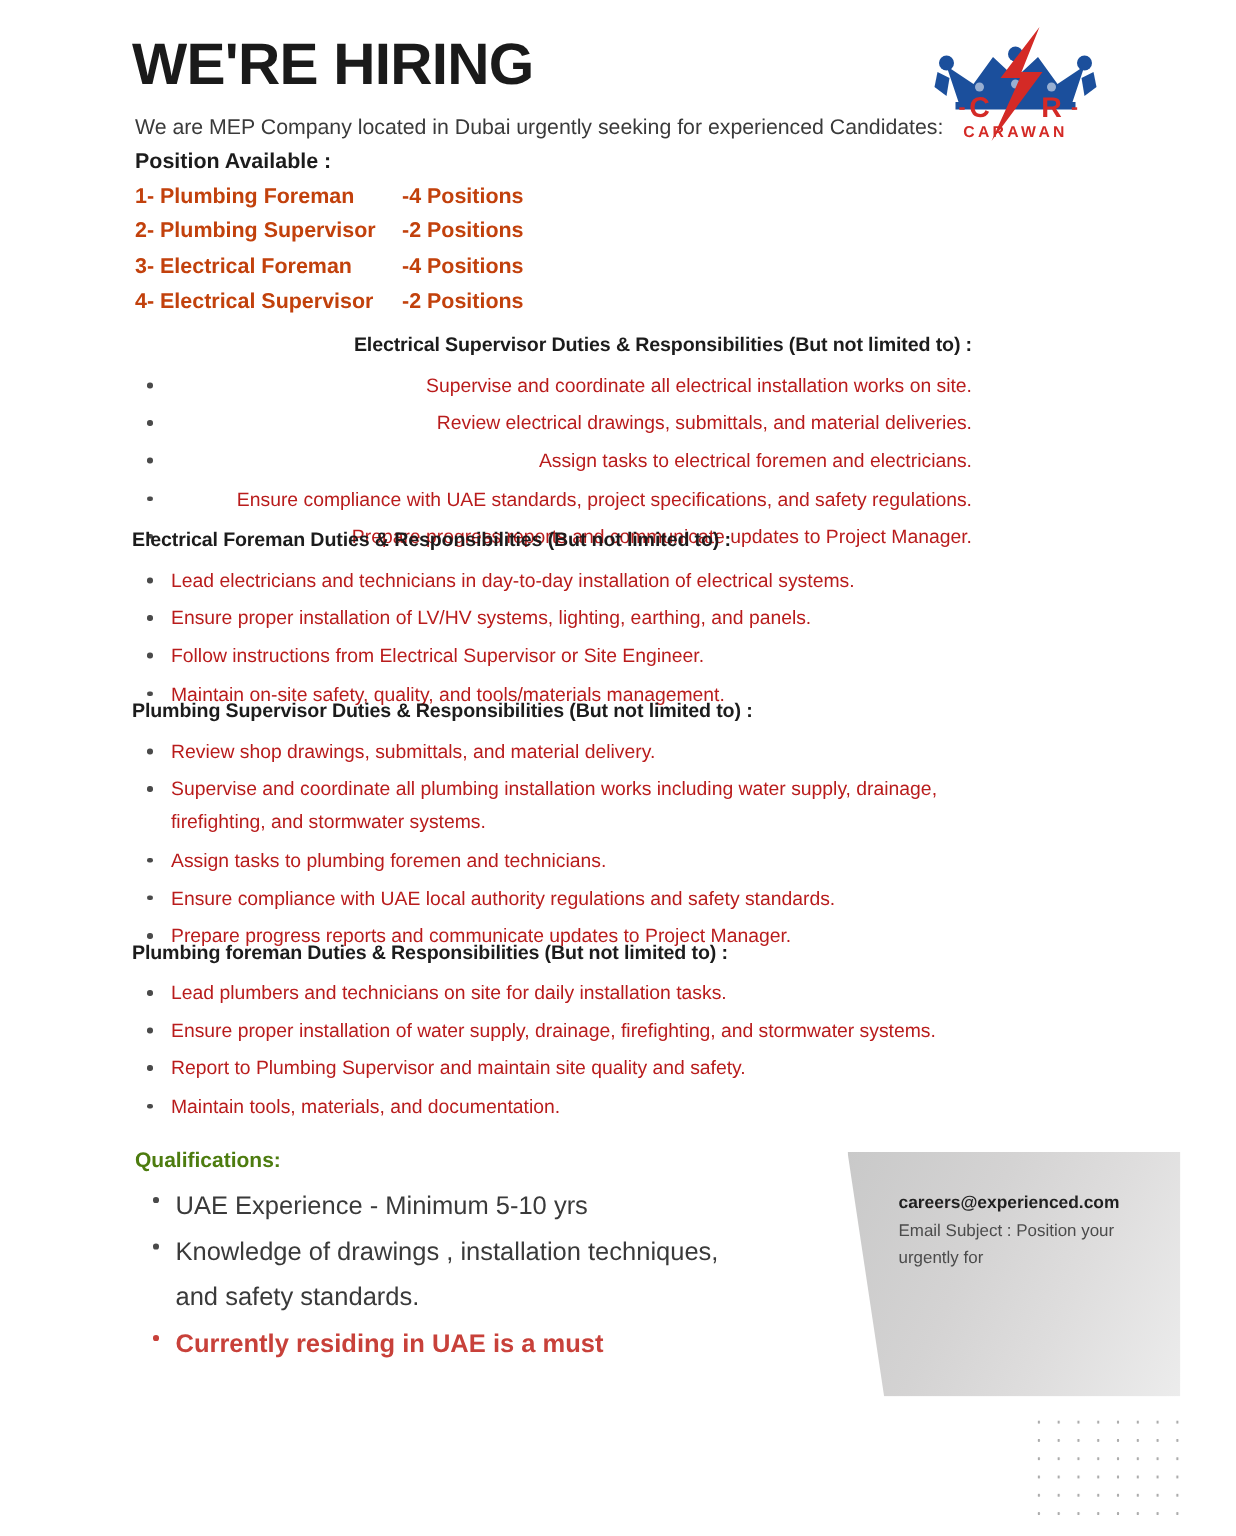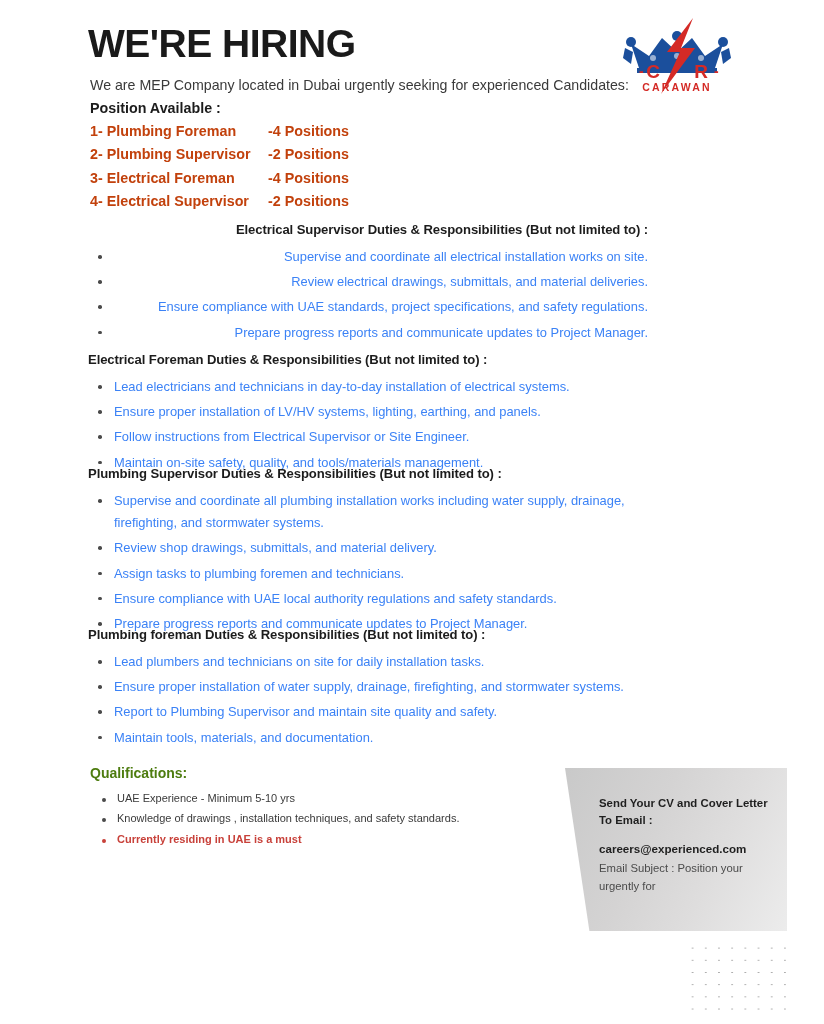--- a/index.html
+++ b/index.html
@@ -96,21 +96,21 @@
   }
   ul.bullets {
     margin: 0;
     padding: 0;
     list-style: none;
   }
   ul.bullets li {
     position: relative;
     padding-left: 26px;
     font-size: 12.9px;
-    color: #3b82f6;
+    color: #b91c1c;
     line-height: 1.72;
     margin-bottom: 3px;
   }
   ul.bullets li::before {
     content: "";
     position: absolute;
     left: 10px;
     top: 9px;
     width: 3.6px;
     height: 3.6px;
@@ -132,21 +132,21 @@
     margin-bottom: 8px;
   }
   ul.qual-list {
     margin: 0;
     padding: 0;
     list-style: none;
   }
   ul.qual-list li {
     position: relative;
     padding-left: 27px;
-    font-size: 11px;
+    font-size: 17px;
     color: #3a3a3a;
     line-height: 1.76;
     margin-bottom: 1px;
   }
   ul.qual-list li::before {
     content: "";
     position: absolute;
     left: 12px;
     top: 9px;
     width: 3.8px;
@@ -269,40 +269,41 @@
       <span class="pos-name">4- Electrical Supervisor</span>
       <span class="pos-count">-2 Positions</span>
     </div>
   </div>
 
   <div class="section" style="top:222px;text-align:right;">
     <div class="sec-title">Electrical Supervisor Duties &amp; Responsibilities (But not limited to) :</div>
     <ul class="bullets">
       <li>Supervise and coordinate all electrical installation works on site.</li>
       <li>Review electrical drawings, submittals, and material deliveries.</li>
+      <li>Assign tasks to electrical foremen and electricians.</li>
       <li>Ensure compliance with UAE standards, project specifications, and safety regulations.</li>
       <li>Prepare progress reports and communicate updates to Project Manager.</li>
     </ul>
   </div>
 
   <div class="section" style="top:352px;">
     <div class="sec-title">Electrical Foreman Duties &amp; Responsibilities (But not limited to) :</div>
     <ul class="bullets">
       <li>Lead electricians and technicians in day-to-day installation of electrical systems.</li>
       <li>Ensure proper installation of LV/HV systems, lighting, earthing, and panels.</li>
       <li>Follow instructions from Electrical Supervisor or Site Engineer.</li>
       <li>Maintain on-site safety, quality, and tools/materials management.</li>
     </ul>
   </div>
 
   <div class="section" style="top:466px;">
     <div class="sec-title">Plumbing Supervisor Duties &amp; Responsibilities (But not limited to) :</div>
     <ul class="bullets">
+      <li>Review shop drawings, submittals, and material delivery.</li>
       <li>Supervise and coordinate all plumbing installation works including water supply, drainage, firefighting, and stormwater systems.</li>
-      <li>Review shop drawings, submittals, and material delivery.</li>
       <li>Assign tasks to plumbing foremen and technicians.</li>
       <li>Ensure compliance with UAE local authority regulations and safety standards.</li>
       <li>Prepare progress reports and communicate updates to Project Manager.</li>
     </ul>
   </div>
 
   <div class="section" style="top:627px;">
     <div class="sec-title">Plumbing foreman Duties &amp; Responsibilities (But not limited to) :</div>
     <ul class="bullets">
       <li>Lead plumbers and technicians on site for daily installation tasks.</li>
@@ -316,20 +317,19 @@
     <div class="qual-title">Qualifications:</div>
     <ul class="qual-list">
       <li>UAE Experience - Minimum 5-10 yrs</li>
       <li>Knowledge of drawings , installation techniques, and safety standards.</li>
       <li class="must">Currently residing in UAE is a must</li>
     </ul>
   </div>
 
   <div class="cv-shape"></div>
   <div class="cv-content">
-    <div class="cv-head">Send Your CV and Cover Letter To Email :</div>
     <div class="cv-email">careers@experienced.com</div>
     <div class="cv-sub">Email Subject : Position your urgently for</div>
   </div>
 
   <div class="dot-grid"></div>
 
 </div>
 
 </body></html>

